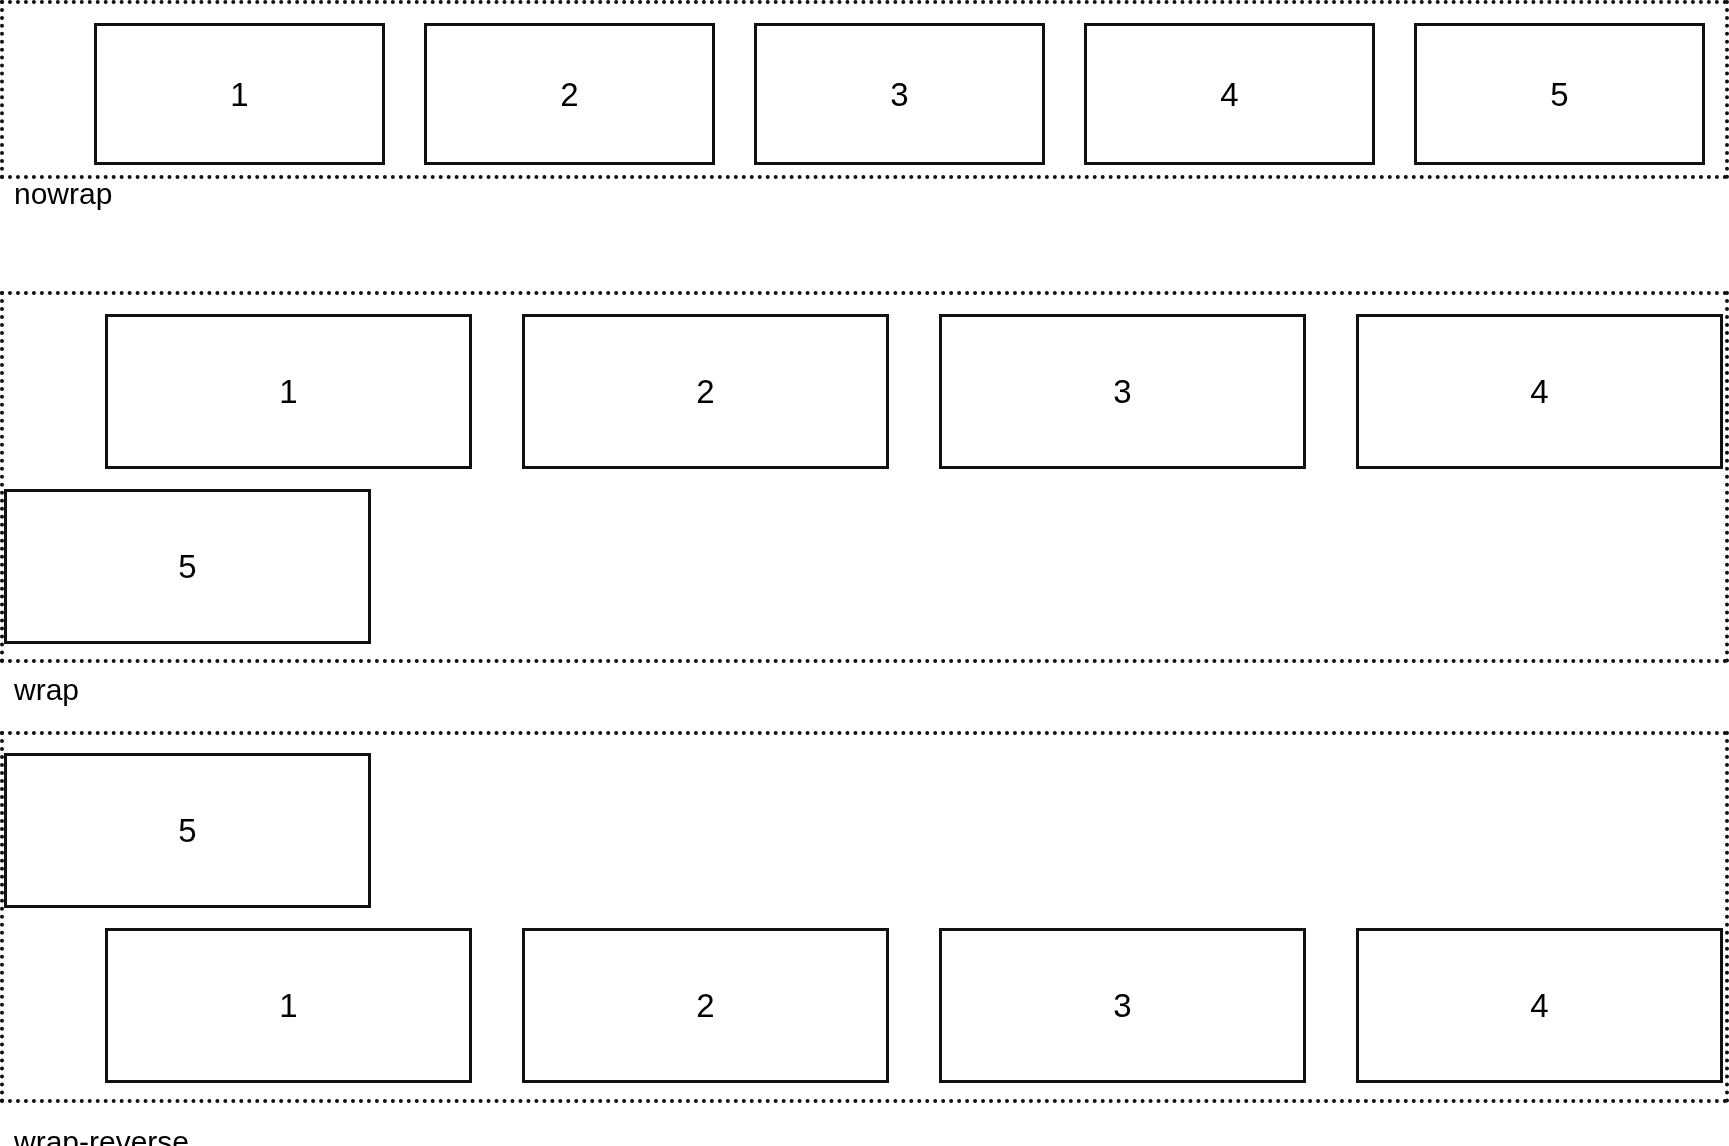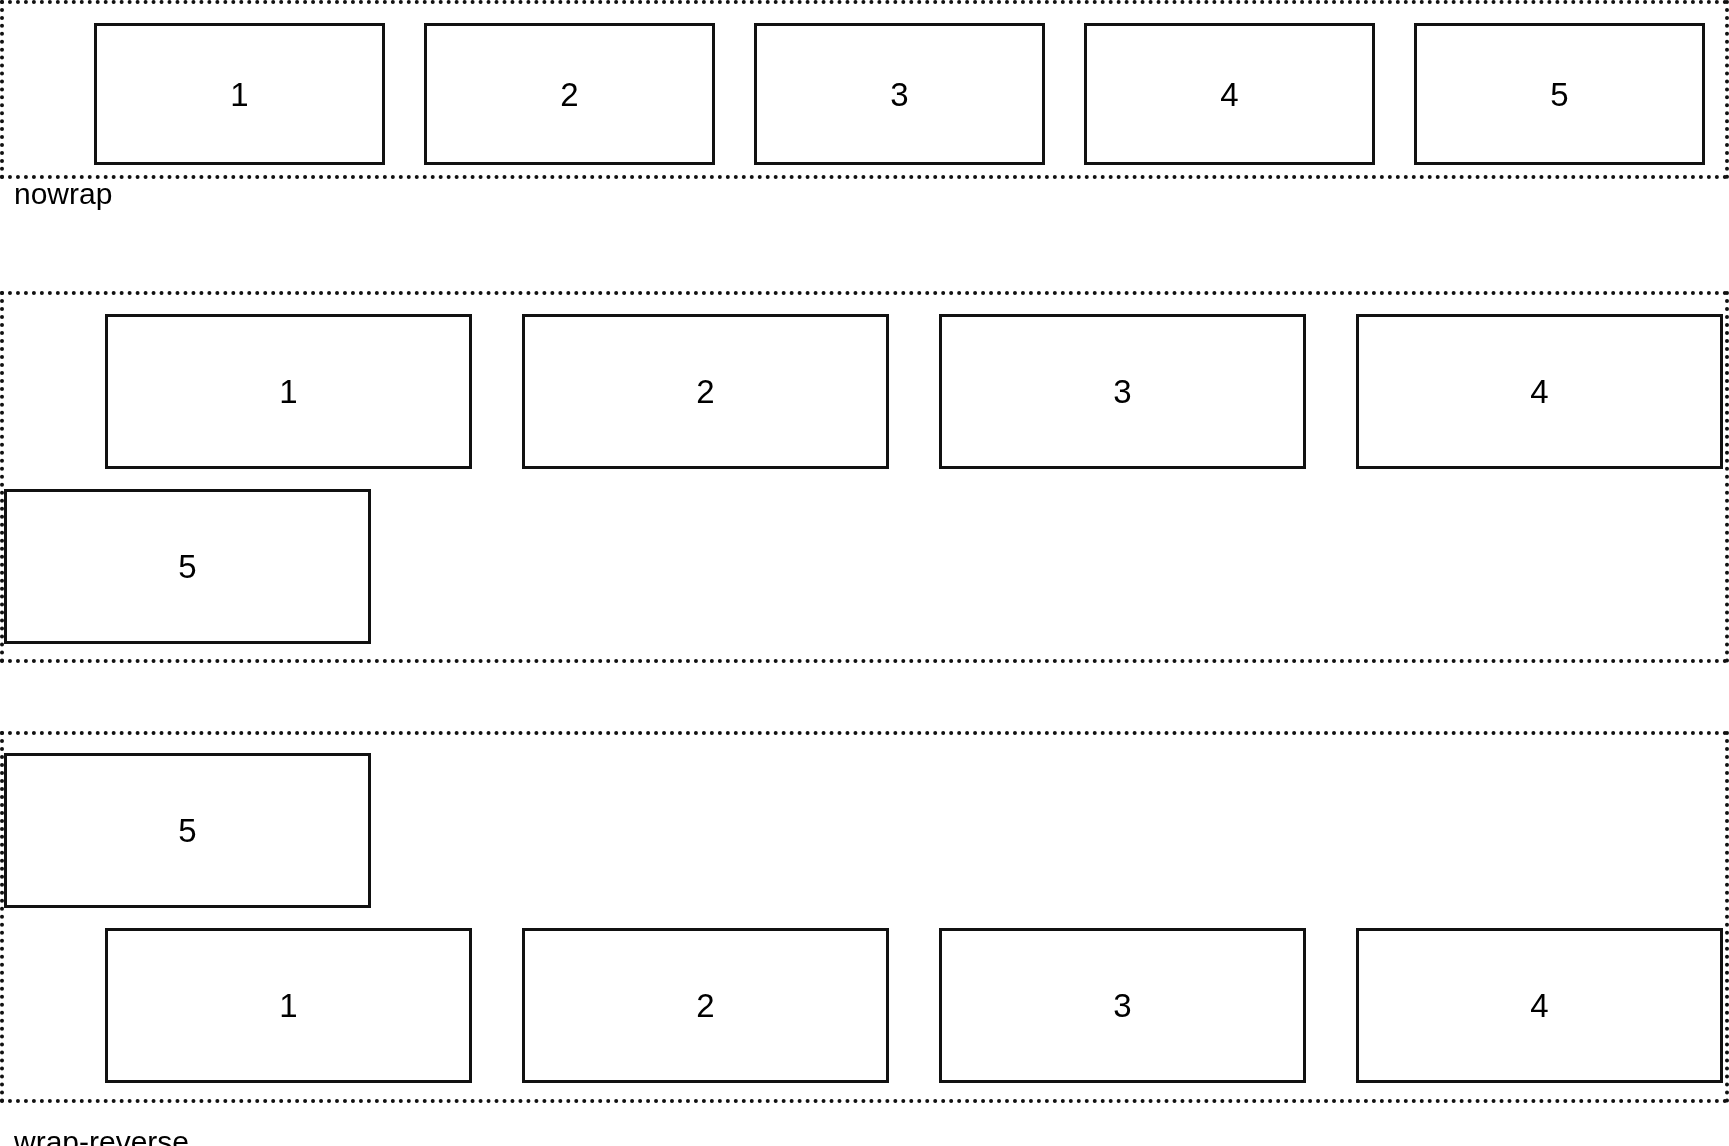--- a/index.html
+++ b/index.html
@@ -127,20 +127,21 @@
 
   <div class="section sec-wrap" id="section-wrap">
     <div class="flex-container wrap-wrap">
       <span class="inset"></span>
       <div class="flex-item">1</div>
       <div class="flex-item">2</div>
       <div class="flex-item">3</div>
       <div class="flex-item">4</div>
       <div class="flex-item">5</div>
     </div>
+    <div class="caption">wrap</div>
   </div>
 
   <div class="section sec-wrapreverse" id="section-wrapreverse">
     <div class="flex-container wrap-reverse">
       <span class="inset"></span>
       <div class="flex-item">1</div>
       <div class="flex-item">2</div>
       <div class="flex-item">3</div>
       <div class="flex-item">4</div>
       <div class="flex-item">5</div>

